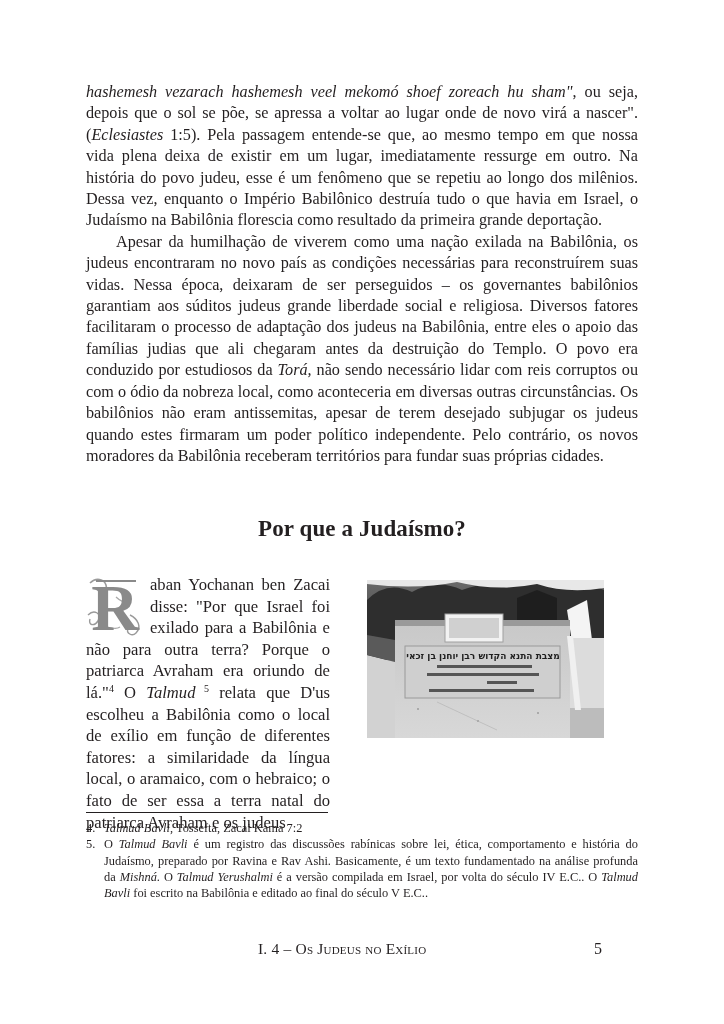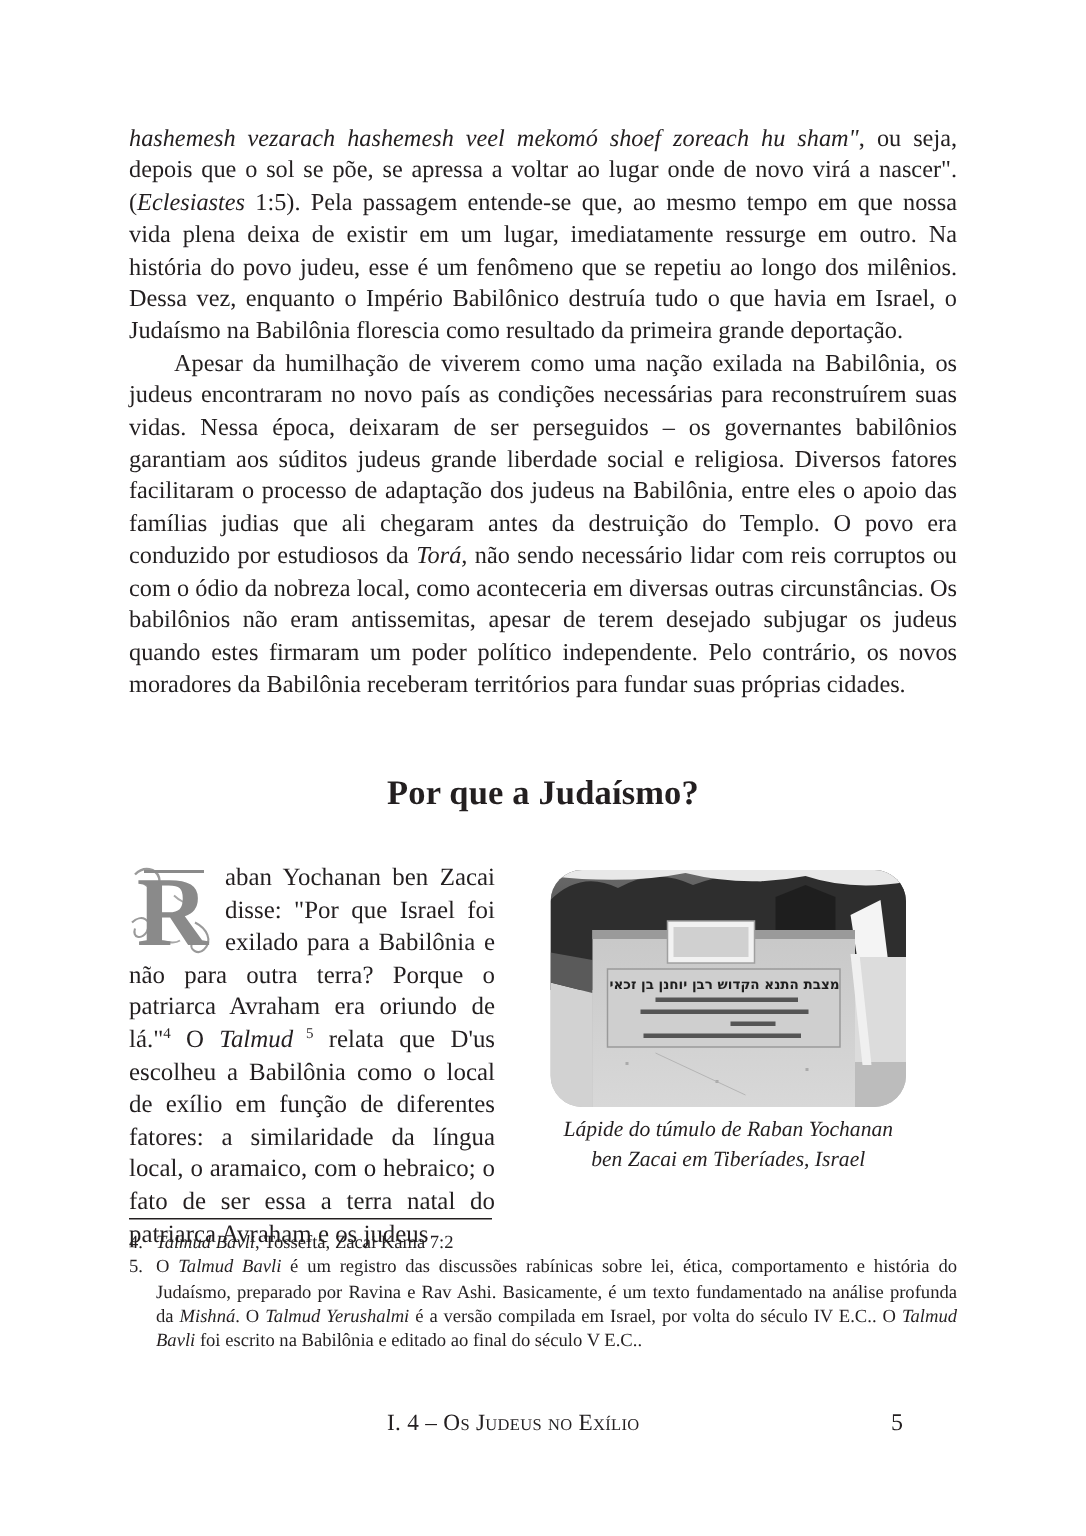--- a/index.html
+++ b/index.html
@@ -80,21 +80,20 @@
     left: 367px;
     top: 580px;
     width: 237px;
   }
   .photo {
     width: 237px;
     height: 158px;
     position: relative;
     overflow: hidden;
     background: #bdbdbd;
-    border-radius: 21px;
   }
   .caption {
     margin-top: 5px;
     width: 237px;
     text-align: center;
     font-style: italic;
     font-size: 14.4px;
     line-height: 20px;
   }
   .footnote-rule {
@@ -210,21 +209,20 @@
         <rect x="203" y="58" width="34" height="70" fill="#dcdcdc"></rect>
         <rect x="203" y="128" width="34" height="30" fill="#bcbcbc"></rect>
         <path d="M200 56 L206 56 L214 130 L208 130 Z" fill="#f0f0f0"></path>
 
         <rect x="50" y="128" width="2" height="2" fill="#aaa"></rect>
         <rect x="110" y="140" width="2" height="2" fill="#aaa"></rect>
         <rect x="170" y="132" width="2" height="2" fill="#aaa"></rect>
         <path d="M70 122 L130 150" stroke="#b0b0b0" stroke-width="0.6"></path>
       </svg>
     </div>
-    <div class="caption">Lápide do túmulo de Raban Yochanan ben Zacai em Tiberíades, Israel</div>
   </div>
 
   <div class="footnote-rule"></div>
 
   <div class="footnotes">
     <p class="footnote">
       <span class="fn-num">4.</span><em>Talmud Bavli</em><span>, Tossefta, Zacai Kama 7:2</span>
     </p>
     <p class="footnote" style="text-align: justify;">
       <span class="fn-num">5.</span><span>O </span><em>Talmud Bavli</em><span> é um registro das discussões rabínicas sobre lei, ética, comportamento e história do Judaísmo, preparado por Ravina e Rav Ashi. Basicamente, é um texto fundamentado na análise profunda da </span><em>Mishná</em><span>. O </span><em>Talmud Yerushalmi</em><span> é a versão compilada em Israel, por volta do século IV E.C.. O </span><em>Talmud Bavli</em><span> foi escrito na Babilônia e editado ao final do século V E.C..</span>

